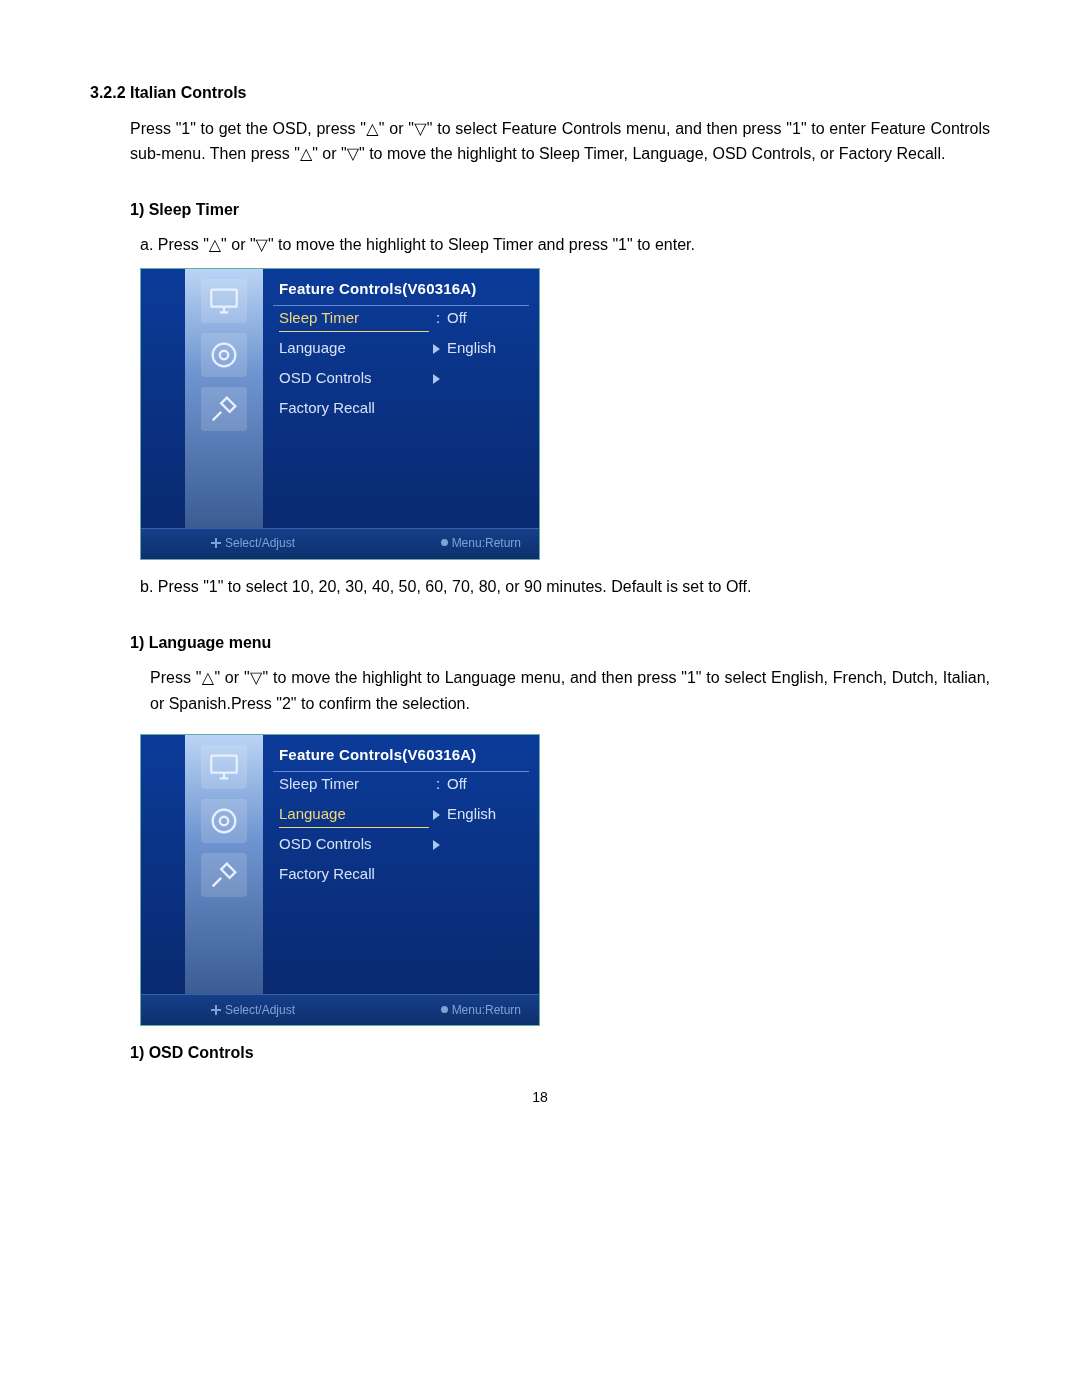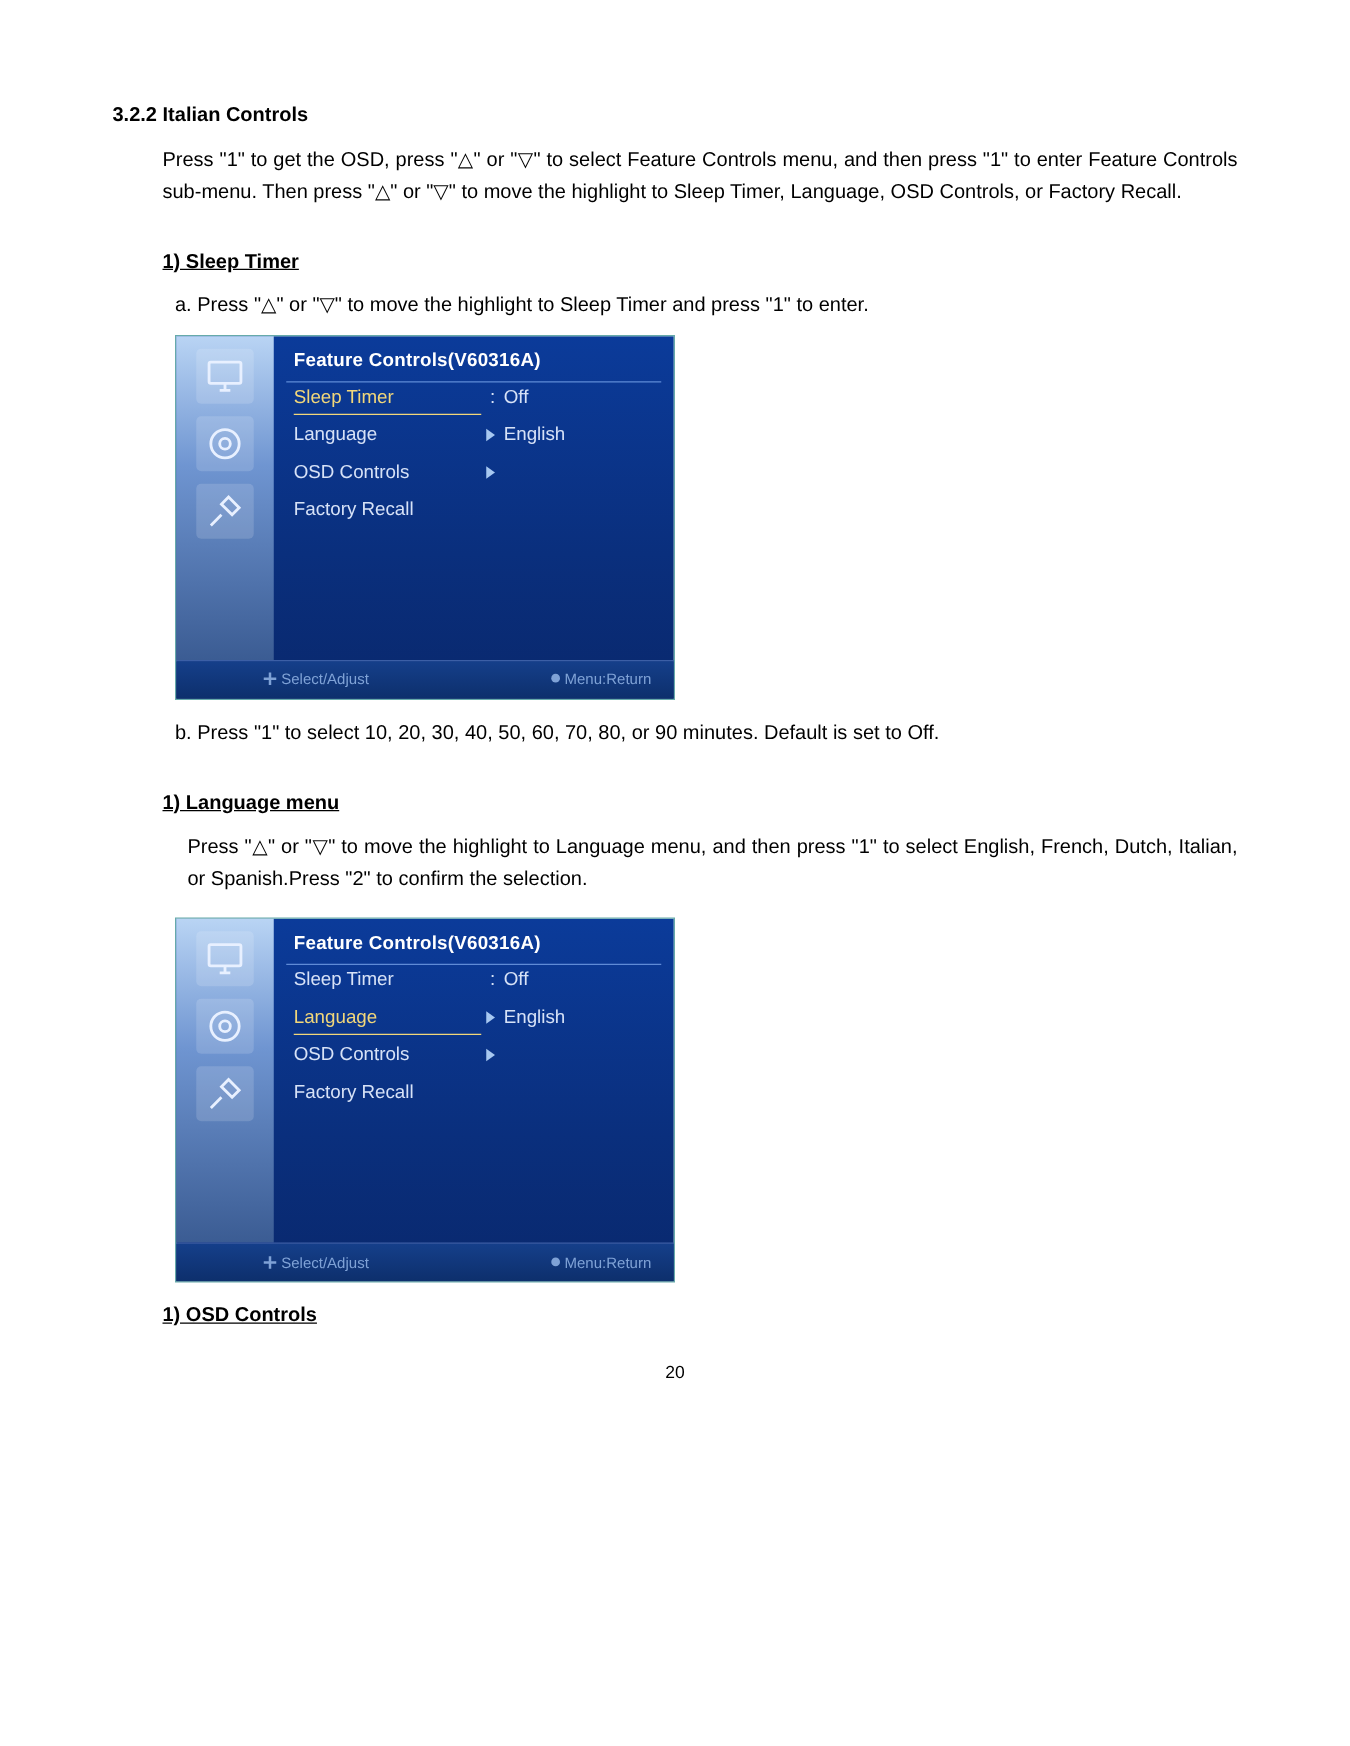--- a/index.html
+++ b/index.html
@@ -24,37 +24,37 @@
 }
 .para-sleep {
   margin-left: 50px;
   margin-bottom: 10px;
 }
 .subheading {
   font-weight: bold;
   margin-left: 40px;
   margin-top: 30px;
   margin-bottom: 10px;
-  text-decoration: underline;
 }
 .osd-box {
   width: 398px;
   height: 290px;
   margin-left: 50px;
   margin-top: 6px;
   margin-bottom: 14px;
   background: linear-gradient(180deg, #0b3b9a 0%, #0a2f7d 60%, #09286d 100%);
   border: 1px solid #6aa;
   display: flex;
   flex-direction: column;
   font-family: Arial, sans-serif;
 }
 .osd-top {
   display: flex;
   flex: 1;
+  padding-left: 44px;
 }
 .osd-sidebar {
   width: 78px;
   background: linear-gradient(180deg, #b9d4f4 0%, #6f95d1 40%, #3b5c93 100%);
   display: flex;
   flex-direction: column;
   align-items: center;
   padding-top: 10px;
   gap: 10px;
 }
@@ -269,13 +269,13 @@
     </div>
   </div>
   <div class="osd-footer">
     <span><span class="crosshair"></span><span>Select/Adjust</span></span>
     <span><span class="dot"></span><span>Menu:Return</span></span>
   </div>
 </div>
 
 <div class="subheading" style="margin-top:10px;">1) OSD Controls</div>
 
-<div class="page-no">20</div>
+<div class="page-no">18</div>
 
 </body></html>

